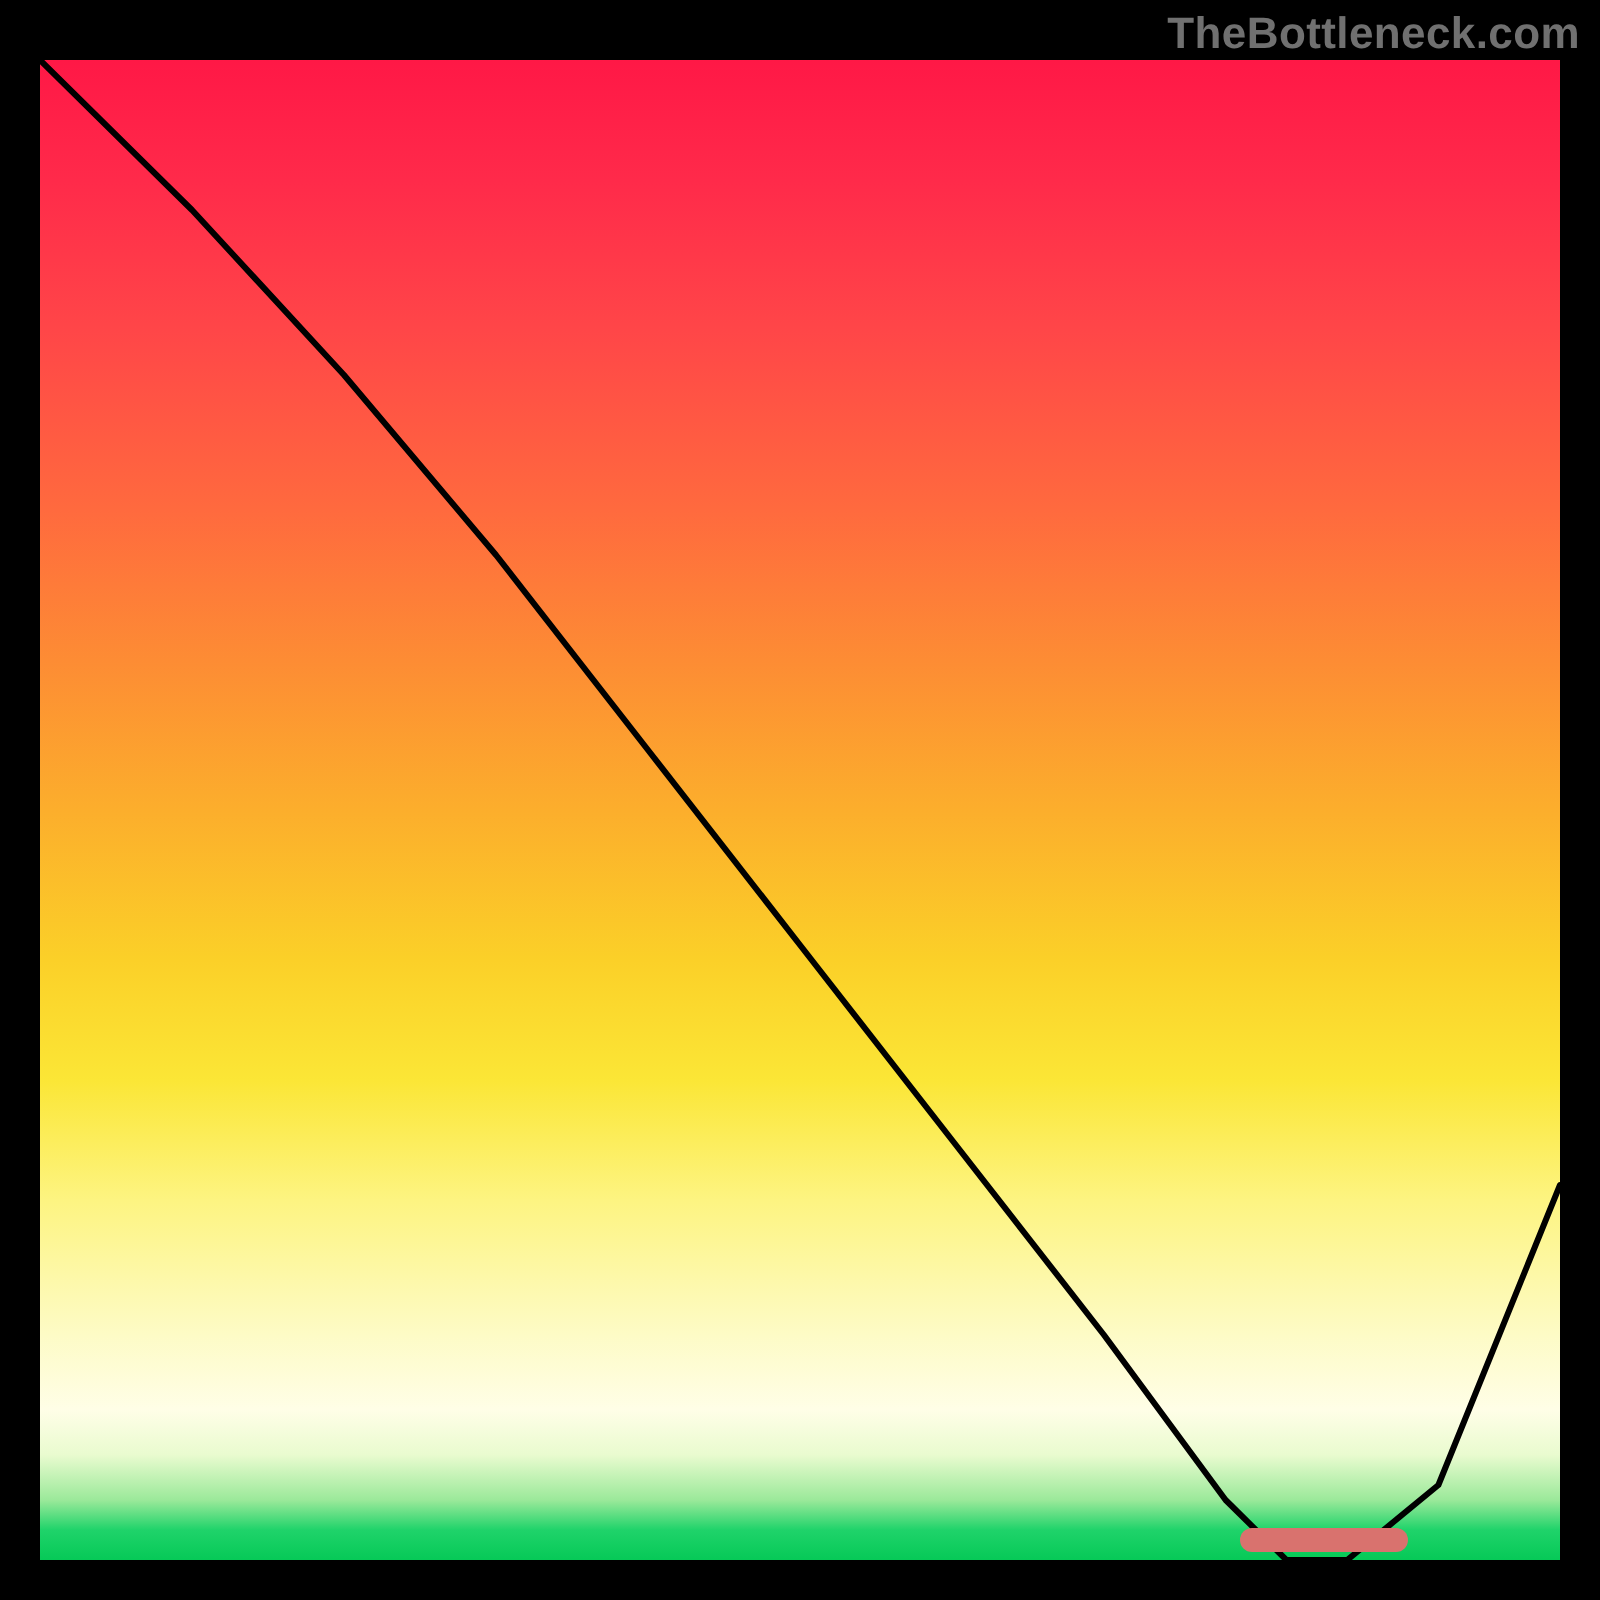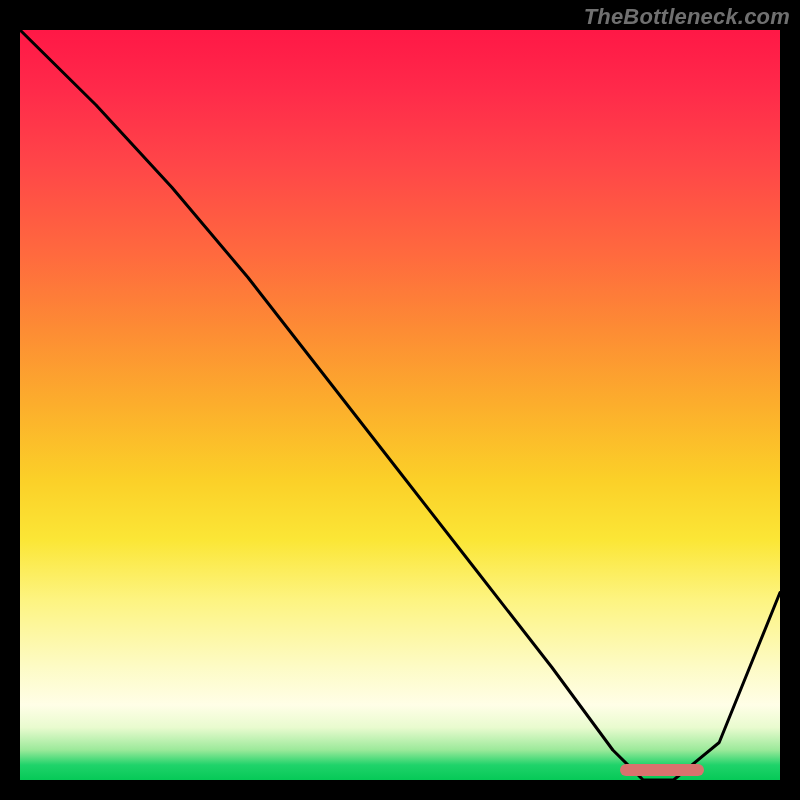--- a/index.html
+++ b/index.html
@@ -18,21 +18,20 @@
   }
   .attribution {
     position: absolute;
     top: 4px;
     right: 10px;
     color: #707070;
     font-size: 22px;
     font-weight: bold;
     letter-spacing: 0.2px;
     z-index: 10;
-    font-style: italic;
   }
   .plot-outer {
     position: absolute;
     left: 20px;
     top: 30px;
     width: 760px;
     height: 750px;
     background: #000;
   }
   .plot-inner {

